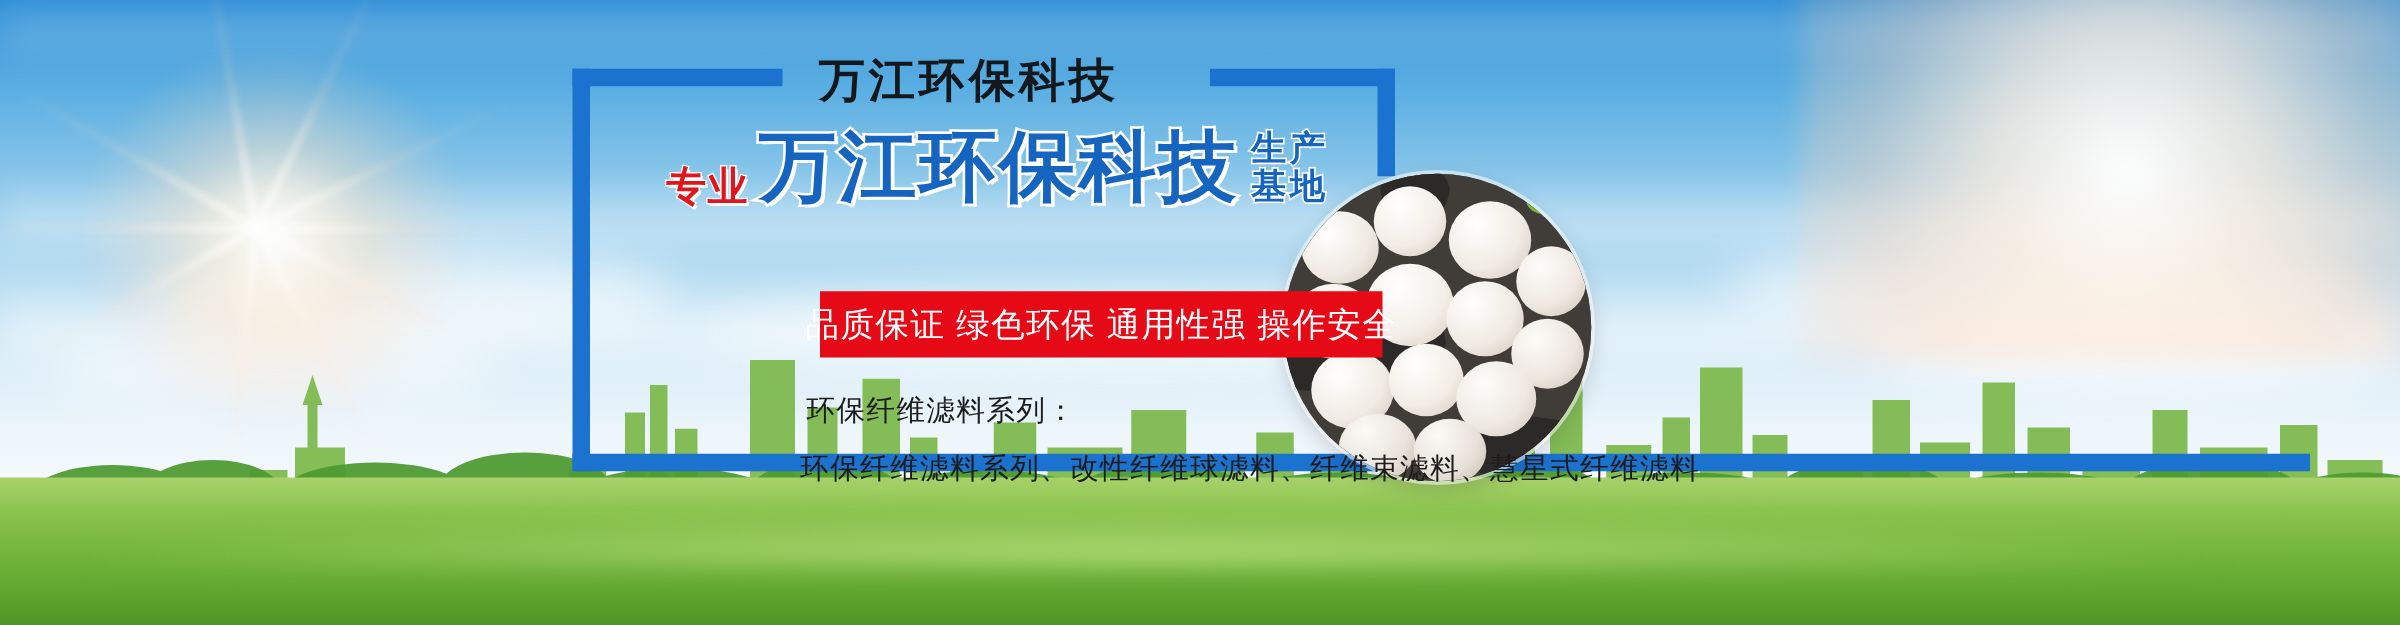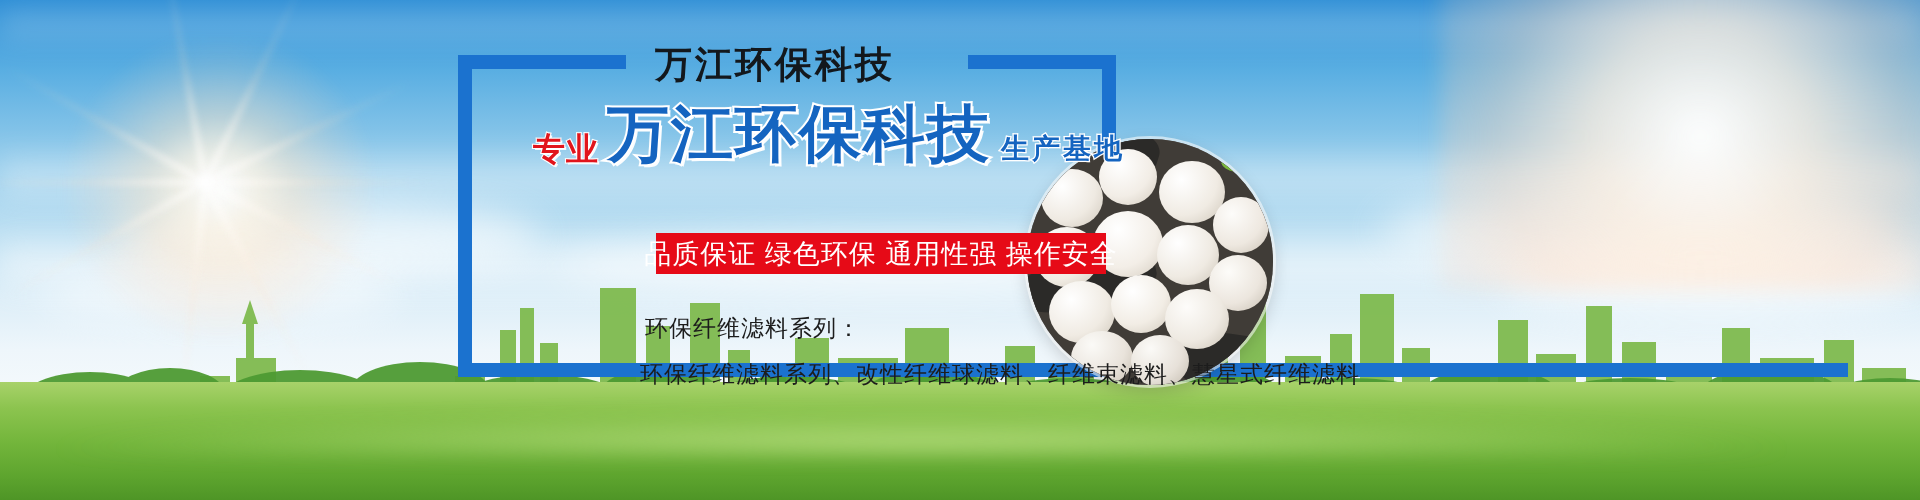--- a/index.html
+++ b/index.html
@@ -69,30 +69,30 @@
     margin-right:8px;
   }
   .hl-blue{
     font-size:62px;font-weight:900;color:#1464c0;letter-spacing:2px;
     line-height:1;
     -webkit-text-stroke:4px #ffffff;
     paint-order:stroke fill;
     text-shadow:0 0 3px #fff,3px 3px 0 rgba(255,255,255,.95);
   }
   .hl-stack{
-    display:flex;flex-direction:row;align-items:center;justify-content:flex-end;
+    display:flex;flex-direction:column;align-items:center;justify-content:flex-end;
     margin-left:10px;margin-bottom:2px;
   }
   .hl-stack span{
     font-size:28px;font-weight:900;color:#1464c0;letter-spacing:3px;line-height:1.05;
     -webkit-text-stroke:2.5px #ffffff;paint-order:stroke fill;
     text-shadow:0 0 2px #fff;
   }
   .redbar{
-    position:absolute;left:656px;top:233px;width:450px;height:41px;
+    position:absolute;left:656px;top:233px;width:450px;height:53px;
     background:#e60a17;display:flex;align-items:center;justify-content:center;
   }
   .redbar span{
     font-size:27px;font-weight:400;color:#ffffff;letter-spacing:1px;white-space:nowrap;
   }
   .desc1{
     position:absolute;left:645px;top:313px;
     font-size:23px;color:#1c1c1c;letter-spacing:1px;white-space:nowrap;
   }
   .desc2{

